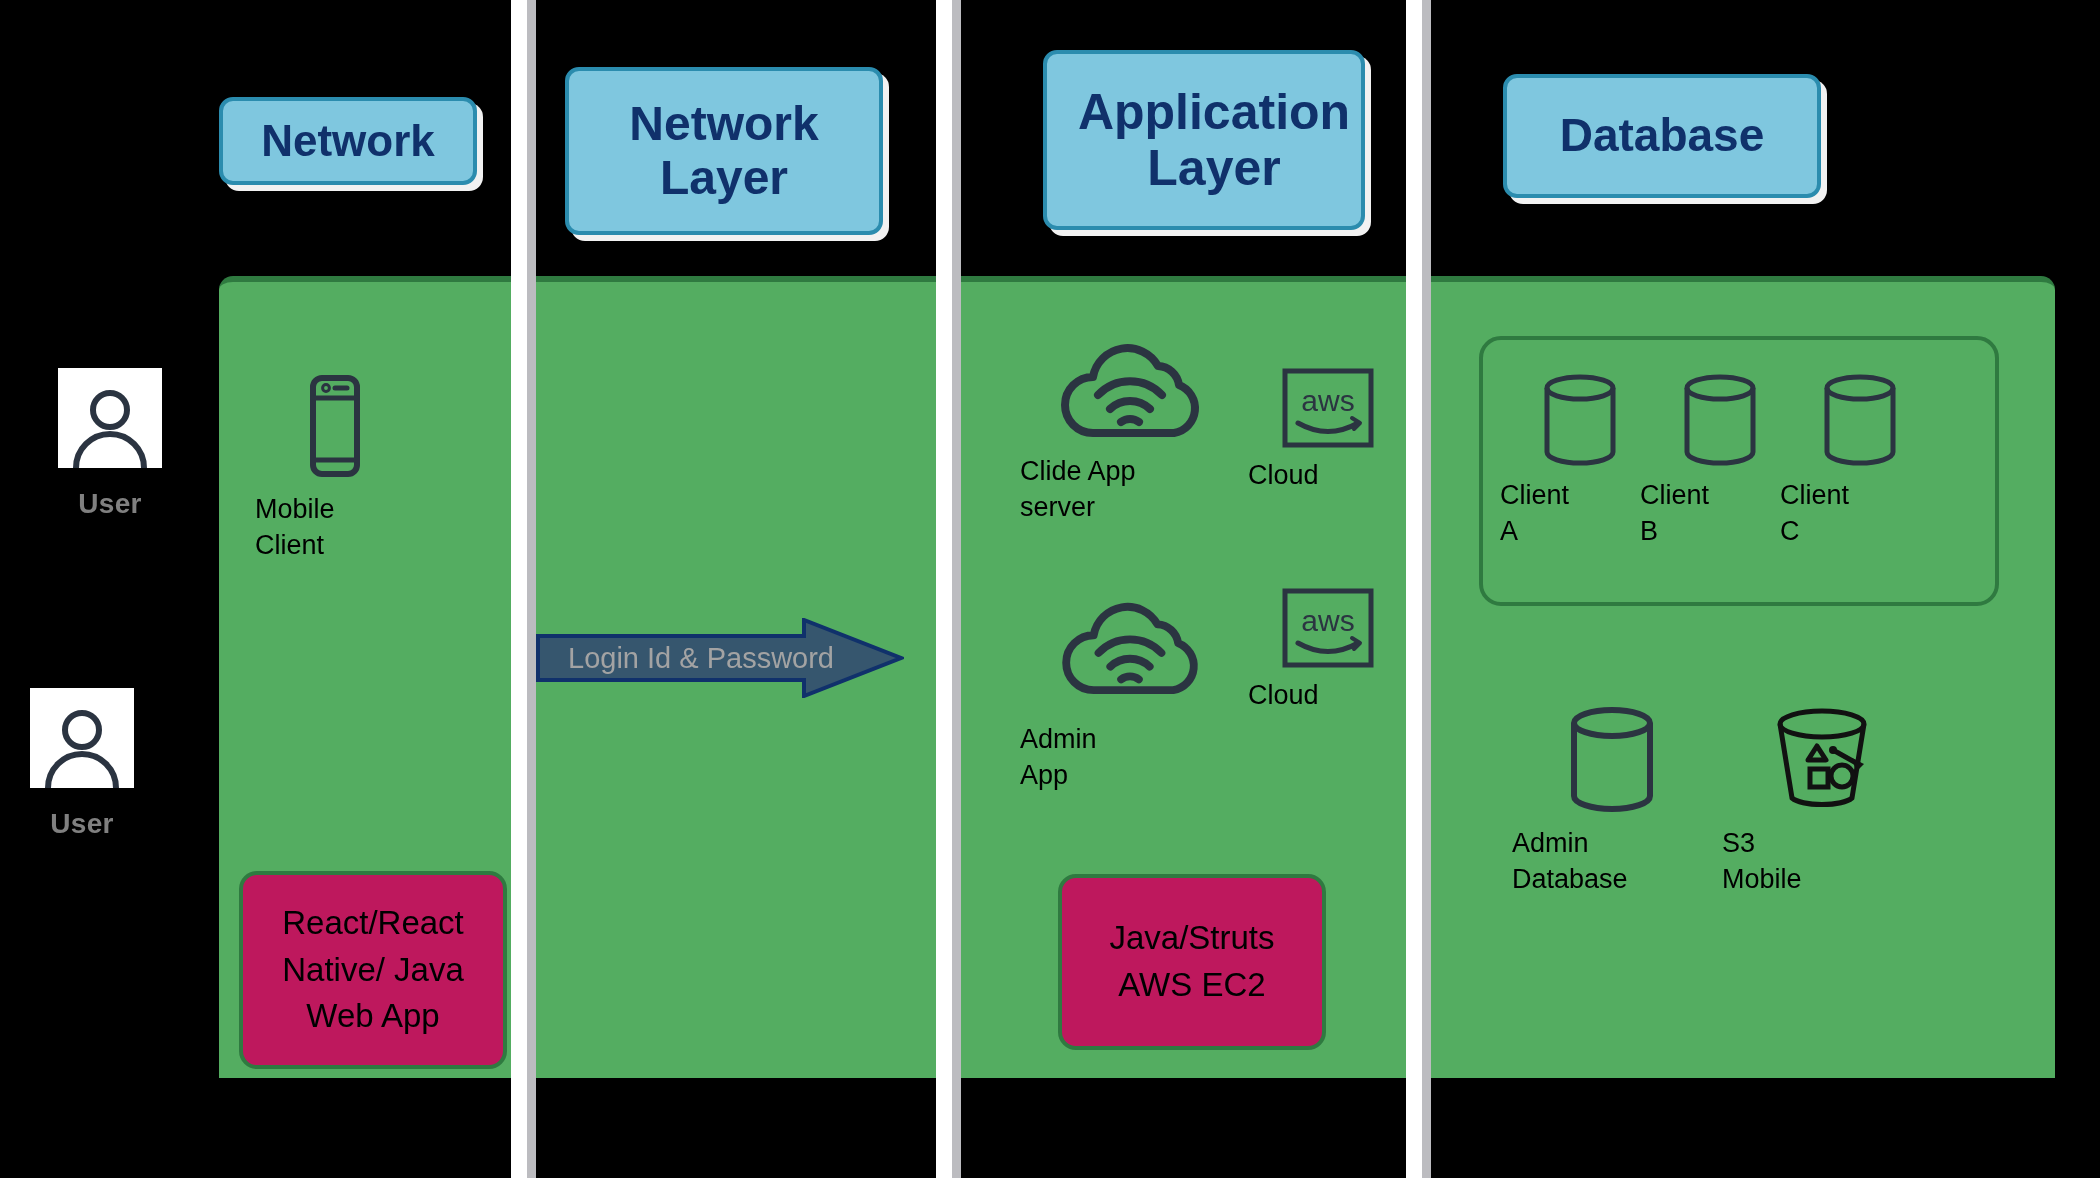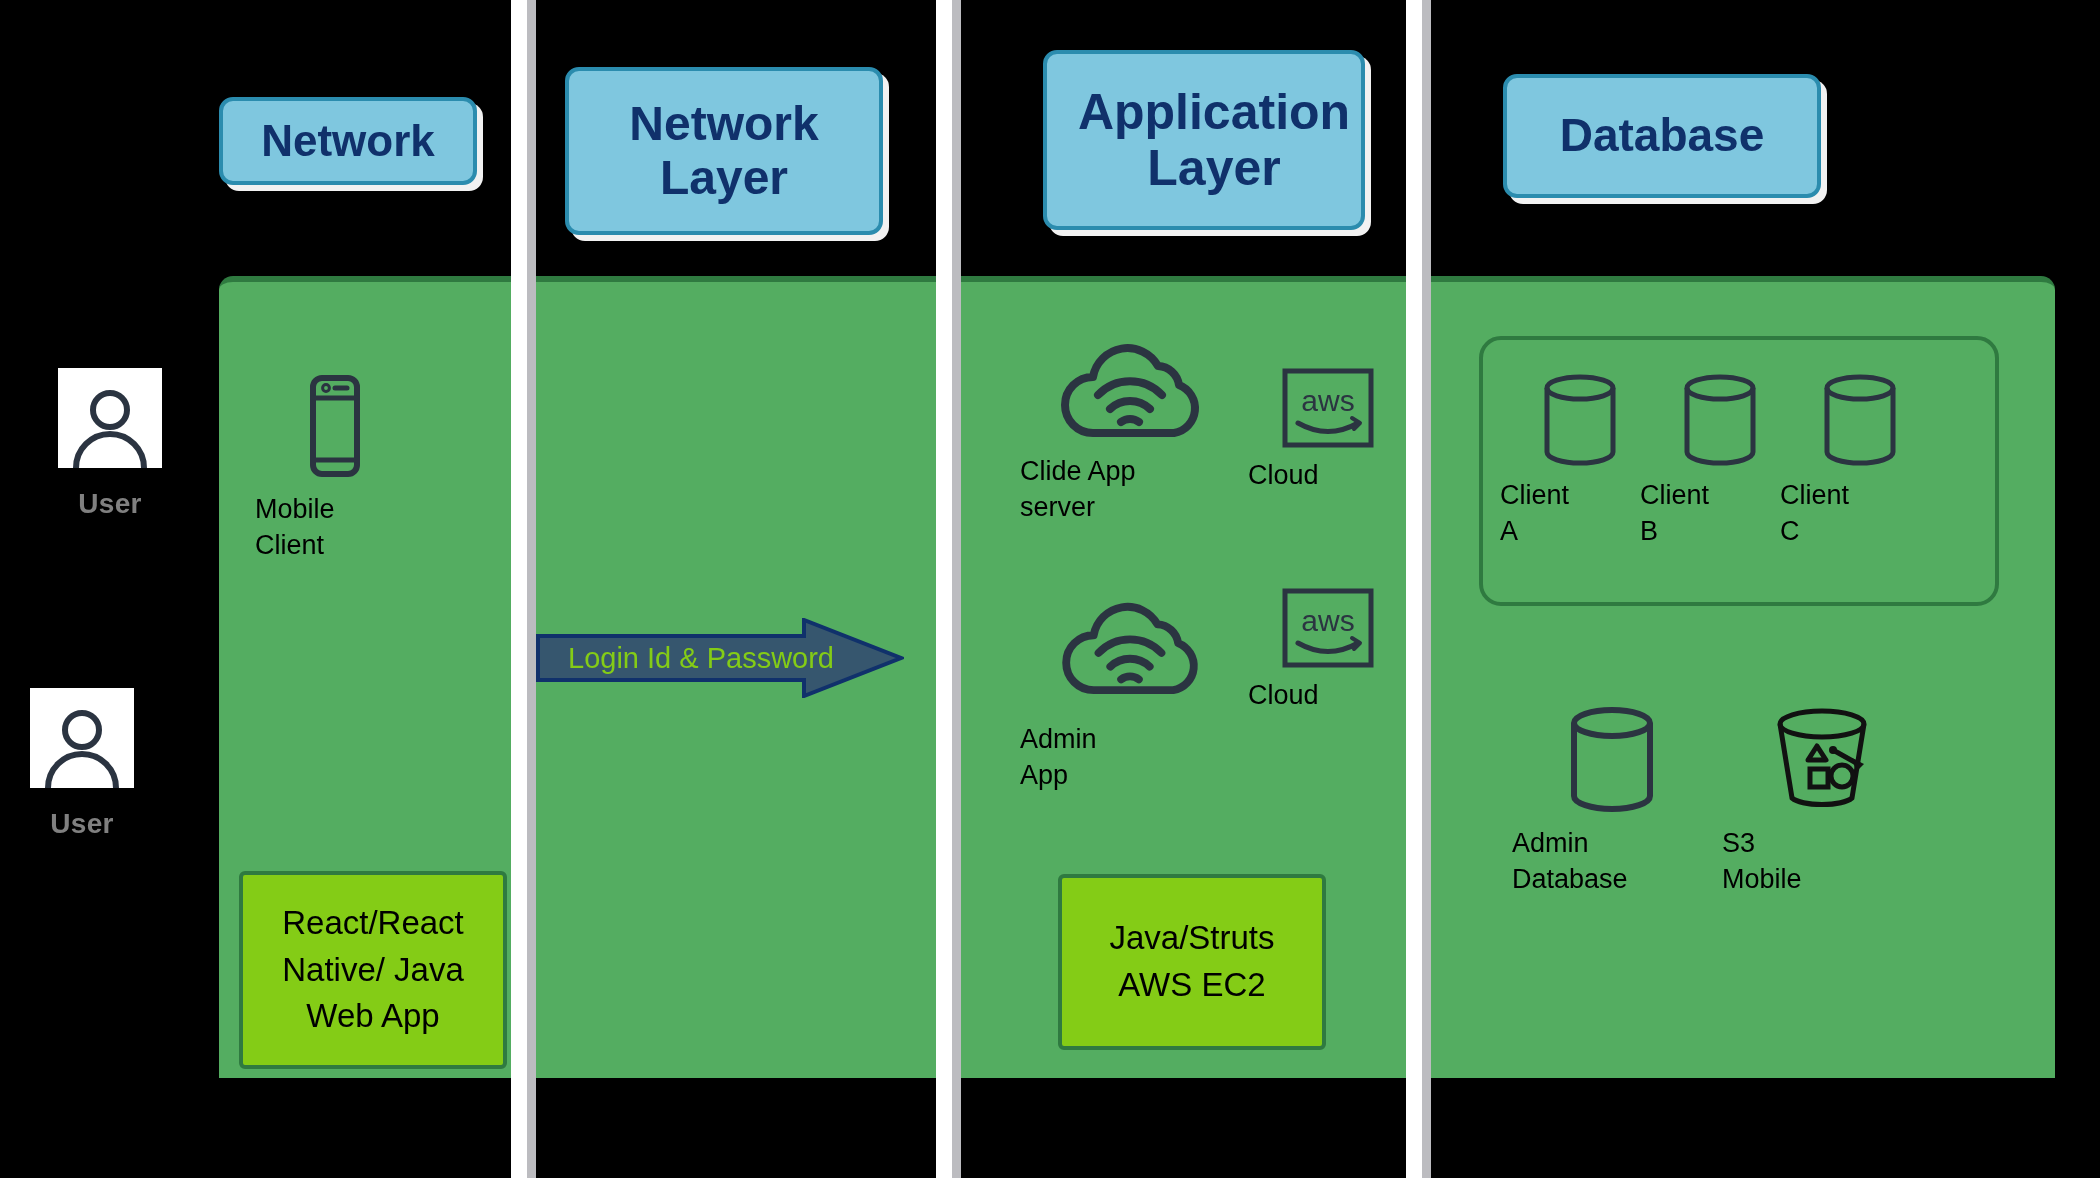--- a/index.html
+++ b/index.html
@@ -70,41 +70,41 @@
   .node { position: absolute; text-align: left; }
   .node .caption {
     font-size: 27px; color: #000000; line-height: 1.32; margin-top: 10px;
     white-space: pre-line; font-weight: 500;
   }
   .node .icon-wrap { display: flex; align-items: center; justify-content: center; }
 
   
   .green-box {
     position: absolute;
-    background: #84cc16;
+    background: #be185d;
     border: 4px solid #2f7a40;
-    border-radius: 6px;
+    border-radius: 18px;
     display: flex; align-items: center; justify-content: center;
     text-align: center;
     font-size: 33px; color: #000; line-height: 1.42;
     white-space: pre-line;
   }
   .group-box {
     position: absolute;
     background: transparent;
     border: 4px solid #2f7a40;
     border-radius: 22px;
   }
 
   
   #arrow-wrap { position: absolute; left: 536px; top: 618px; width: 368px; height: 80px; }
   #arrow-label {
     position: absolute; left: 0; top: 0; width: 330px; height: 80px;
     display: flex; align-items: center; justify-content: center;
-    color: #84cc16; font-size: 29px; font-weight: 500;
+    color: #a3a3a3; font-size: 29px; font-weight: 500;
     z-index: 3; pointer-events: none;
   }
   #jwt-token {
     position: absolute; left: 565px; top: 740px; width: 330px;
     text-align: center; font-size: 40px; font-weight: bold; color: #000;
   }
 
   svg { display: block; }
 </style>
 </head>

